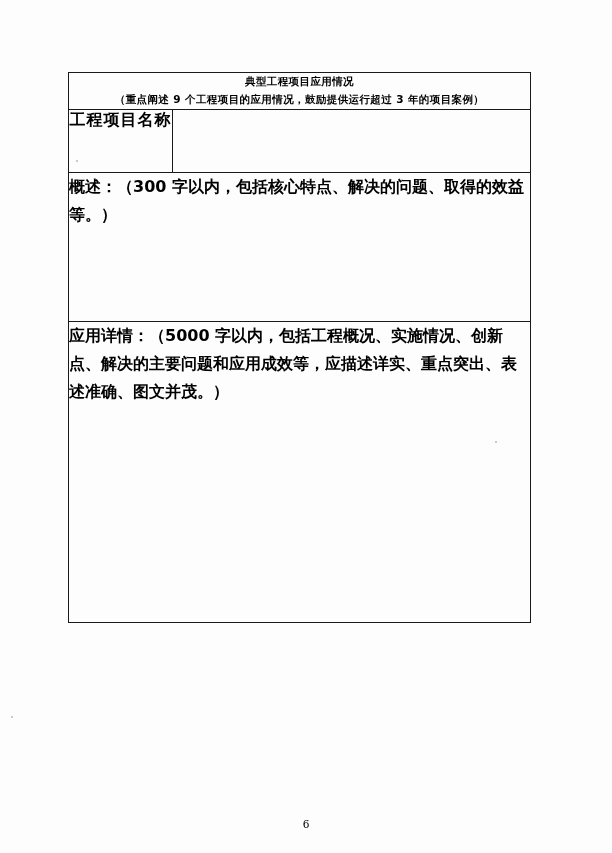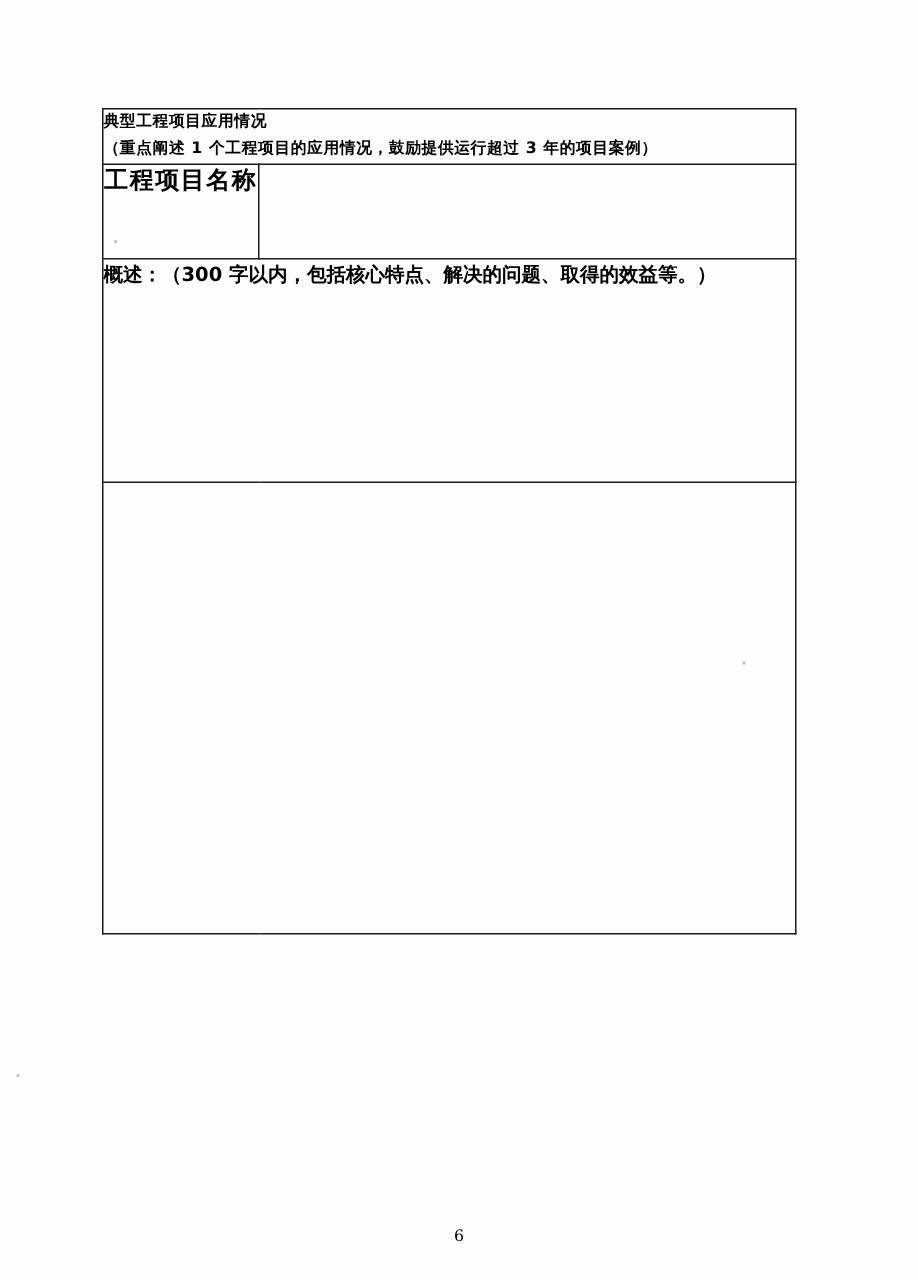--- a/index.html
+++ b/index.html
@@ -31,20 +31,21 @@
     width: 462px;
     border-collapse: collapse;
     table-layout: fixed;
   }
   .form-table td {
     border: 1px solid #1a1a1a;
     vertical-align: top;
     padding: 0;
   }
   .title-cell {
+    text-align: center;
     padding: 12px 10px 12px 10px;
     line-height: 1.7;
   }
   .title-line {
     font-weight: bold;
     font-size: 10.5px;
     letter-spacing: 0.4px;
   }
   .label-cell {
     width: 104px;
@@ -53,21 +54,21 @@
     font-weight: bold;
     font-size: 16px;
     letter-spacing: 1px;
     padding: 4px 2px;
   }
   .value-cell {
     height: 62px;
   }
   .section-cell {
     padding: 8px 9px 4px 9px;
-    font-size: 13px;
+    font-size: 16px;
     line-height: 1.75;
   }
   .section-head {
     font-weight: bold;
   }
   .section-text {
     font-weight: bold;
   }
   .summary-cell {
     height: 148px;
@@ -108,37 +109,40 @@
 
   <table class="form-table">
     <colgroup>
       <col style="width:104px">
       <col style="width:358px">
     </colgroup>
     <tbody>
       <tr>
         <td class="title-cell" colspan="2">
           <div class="title-line">典型工程项目应用情况</div>
-          <div class="title-line">（重点阐述 1 个工程项目的应用情况，鼓励提供运行超过 3 年的项目案例）</div>
+          <div class="title-line">（重点阐述 9 个工程项目的应用情况，鼓励提供运行超过 3 年的项目案例）</div>
         </td>
       </tr>
       <tr>
         <td class="label-cell">工程项目名称</td>
         <td class="value-cell"></td>
       </tr>
       <tr>
         <td class="section-cell summary-cell" colspan="2">
           <div>
             <span class="section-head">概述：</span><span class="section-text">（300 字以内，包括核心特点、解决的问题、取得的效益等。）</span>
           </div>
           <div class="fill-area"></div>
         </td>
       </tr>
       <tr>
         <td class="section-cell detail-cell" colspan="2">
+          <div>
+            <span class="section-head">应用详情：</span><span class="section-text">（5000 字以内，包括工程概况、实施情况、创新点、解决的主要问题和应用成效等，应描述详实、重点突出、表述准确、图文并茂。）</span>
+          </div>
           <div class="fill-area"></div>
         </td>
       </tr>
     </tbody>
   </table>
 
   <div class="page-number">6</div>
 </div>
 
 </body></html>

